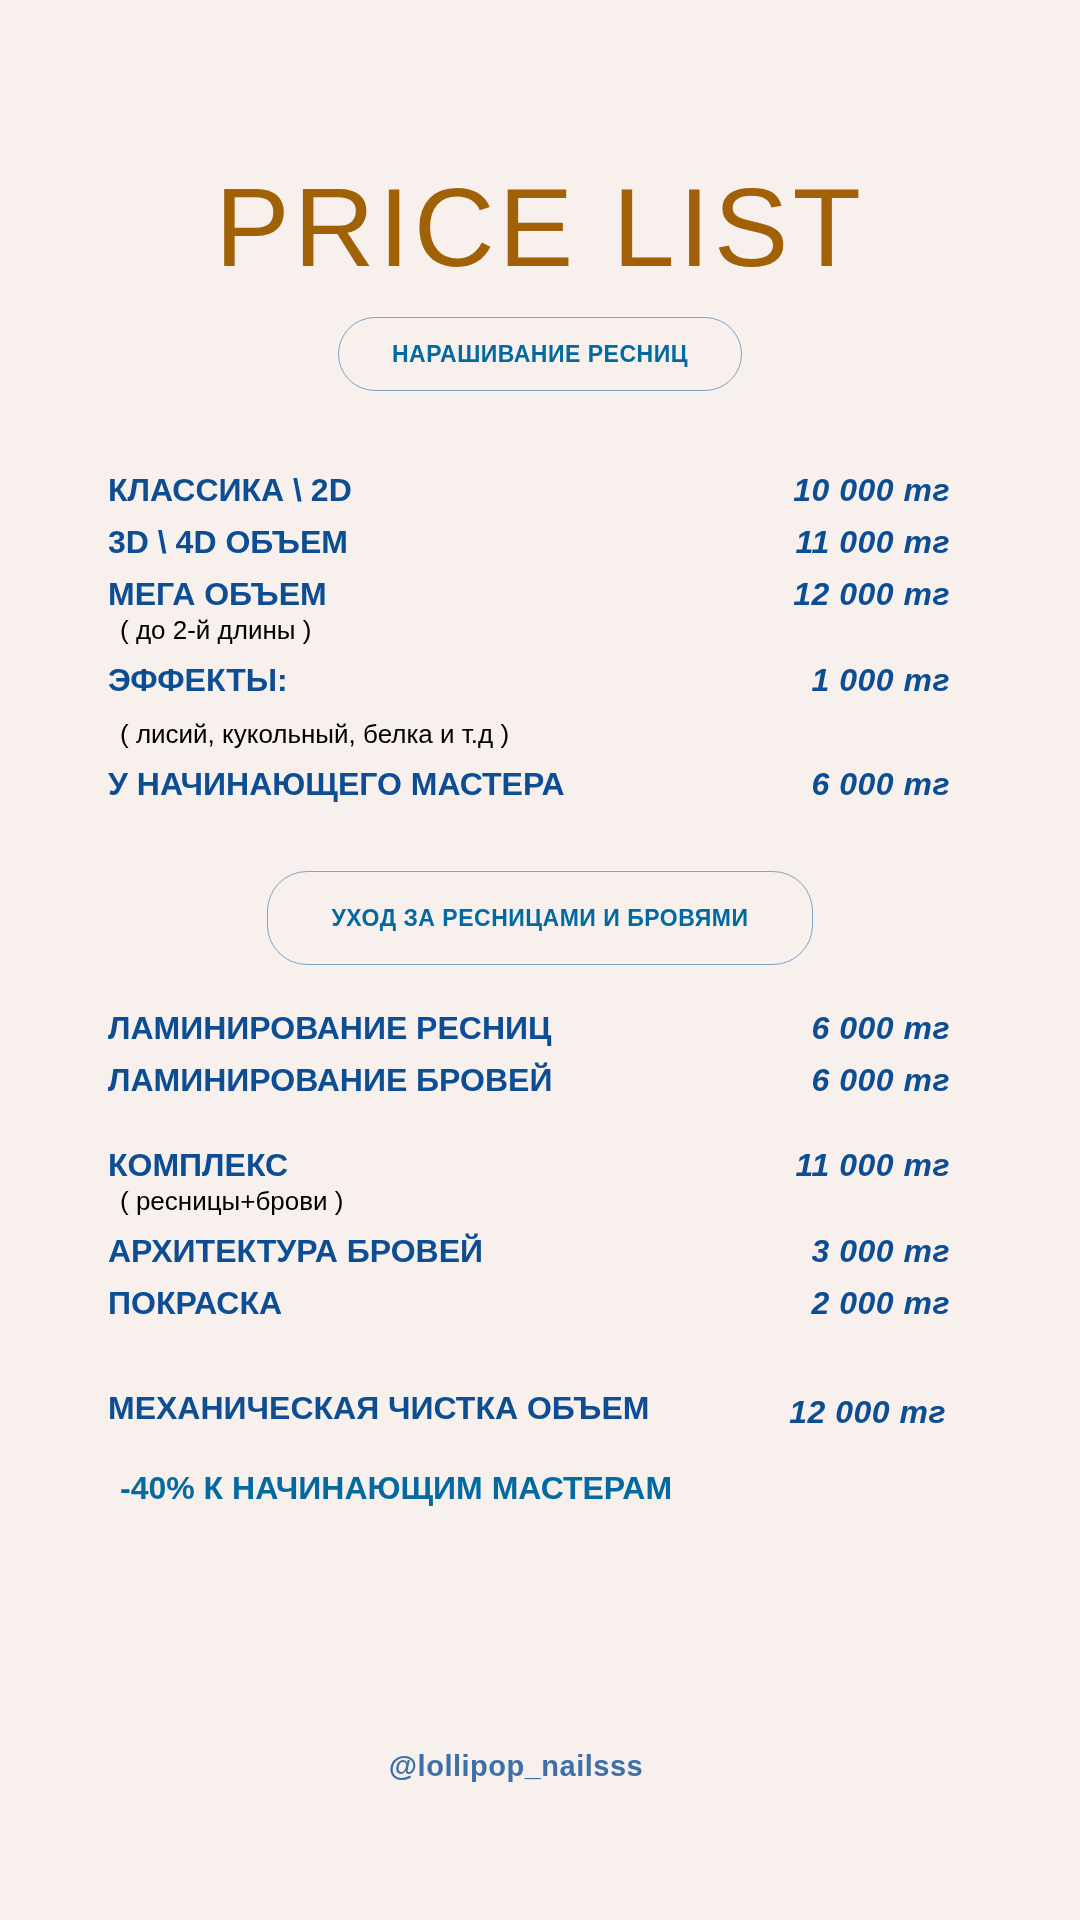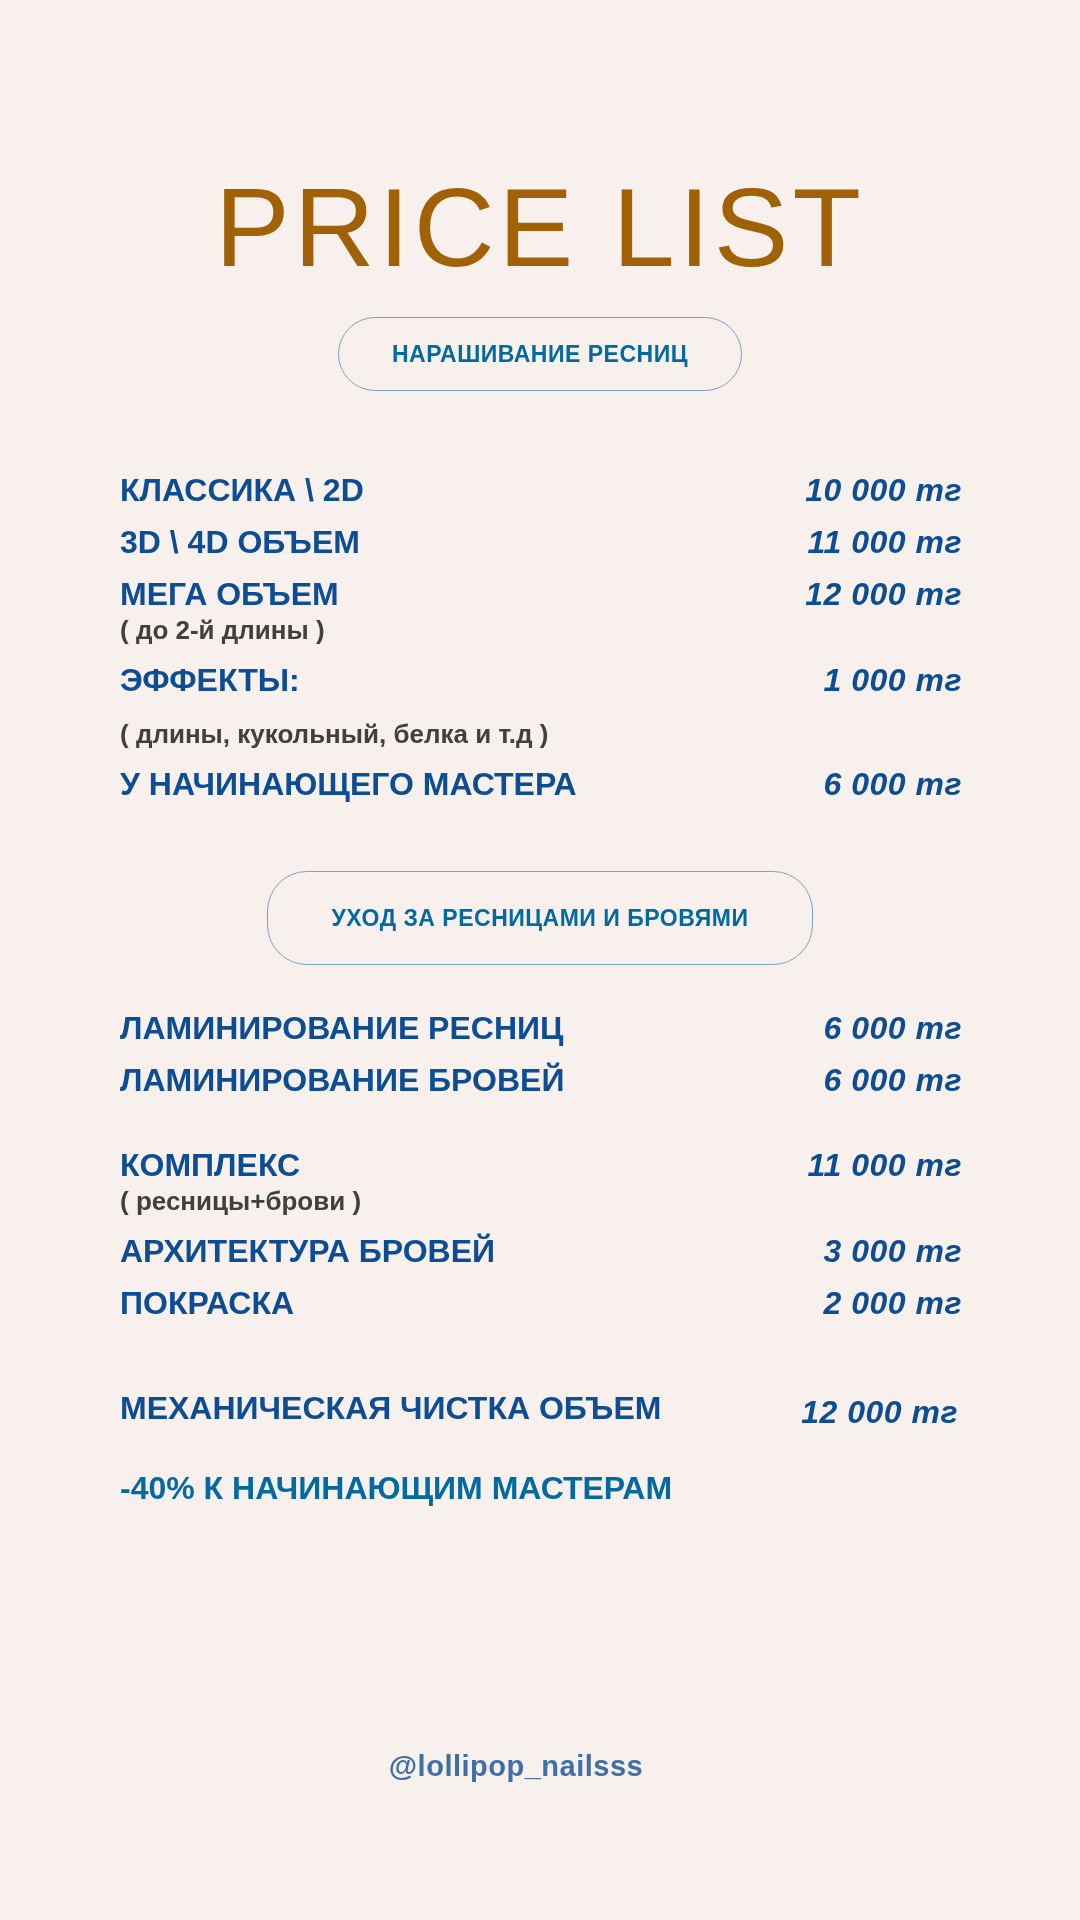--- a/index.html
+++ b/index.html
@@ -38,21 +38,21 @@
       font-size: 23px;
       font-weight: 700;
       letter-spacing: 0.5px;
       color: #0369a1;
     }
     .pill-1 { top: 317px; left: 338px; width: 404px; height: 74px; }
     .pill-2 { top: 871px; left: 267px; width: 546px; height: 94px; }
 
     .row {
       position: absolute;
-      left: 120px;
+      left: 108px;
       width: 842px;
       height: 40px;
     }
     .row .name {
       position: absolute;
       left: 0;
       top: 0;
       font-size: 32px;
       font-weight: 700;
       line-height: 40px;
@@ -68,23 +68,23 @@
       font-style: italic;
       line-height: 40px;
       white-space: nowrap;
       color: #0d4d94;
       letter-spacing: 0.5px;
     }
     .note {
       position: absolute;
       left: 120px;
       font-size: 26px;
-      font-weight: 700;
+      font-weight: 400;
       line-height: 32px;
-      color: #404040;
+      color: #000000;
       white-space: nowrap;
     }
     .promo {
       position: absolute;
       left: 120px;
       top: 1468px;
       font-size: 32px;
       font-weight: 700;
       line-height: 40px;
       color: #0369a1;
@@ -123,21 +123,21 @@
   <div class="row" style="top:574px;text-align:center;">
     <span class="name">МЕГА ОБЪЕМ</span>
     <span class="price">12 000 тг</span>
   </div>
   <div class="note" style="top:614px;">( до 2-й длины )</div>
 
   <div class="row" style="top:660px;">
     <span class="name">ЭФФЕКТЫ:</span>
     <span class="price">1 000 тг</span>
   </div>
-  <div class="note" style="top:718px;">( длины, кукольный, белка и т.д )</div>
+  <div class="note" style="top:718px;">( лисий, кукольный, белка и т.д )</div>
 
   <div class="row" style="top:764px;">
     <span class="name">У НАЧИНАЮЩЕГО МАСТЕРА</span>
     <span class="price">6 000 тг</span>
   </div>
 
   <div class="pill pill-2">УХОД ЗА РЕСНИЦАМИ И БРОВЯМИ</div>
 
   <div class="row" style="top:1008px;">
     <span class="name">ЛАМИНИРОВАНИЕ РЕСНИЦ</span>

